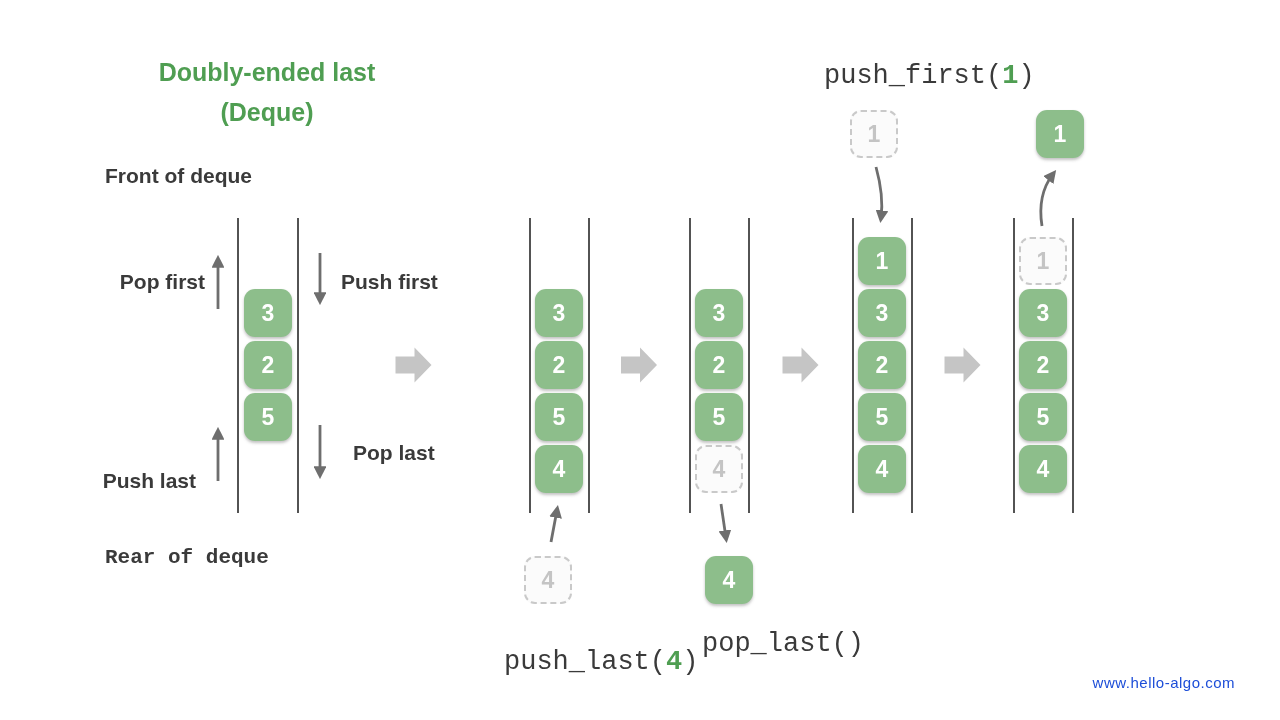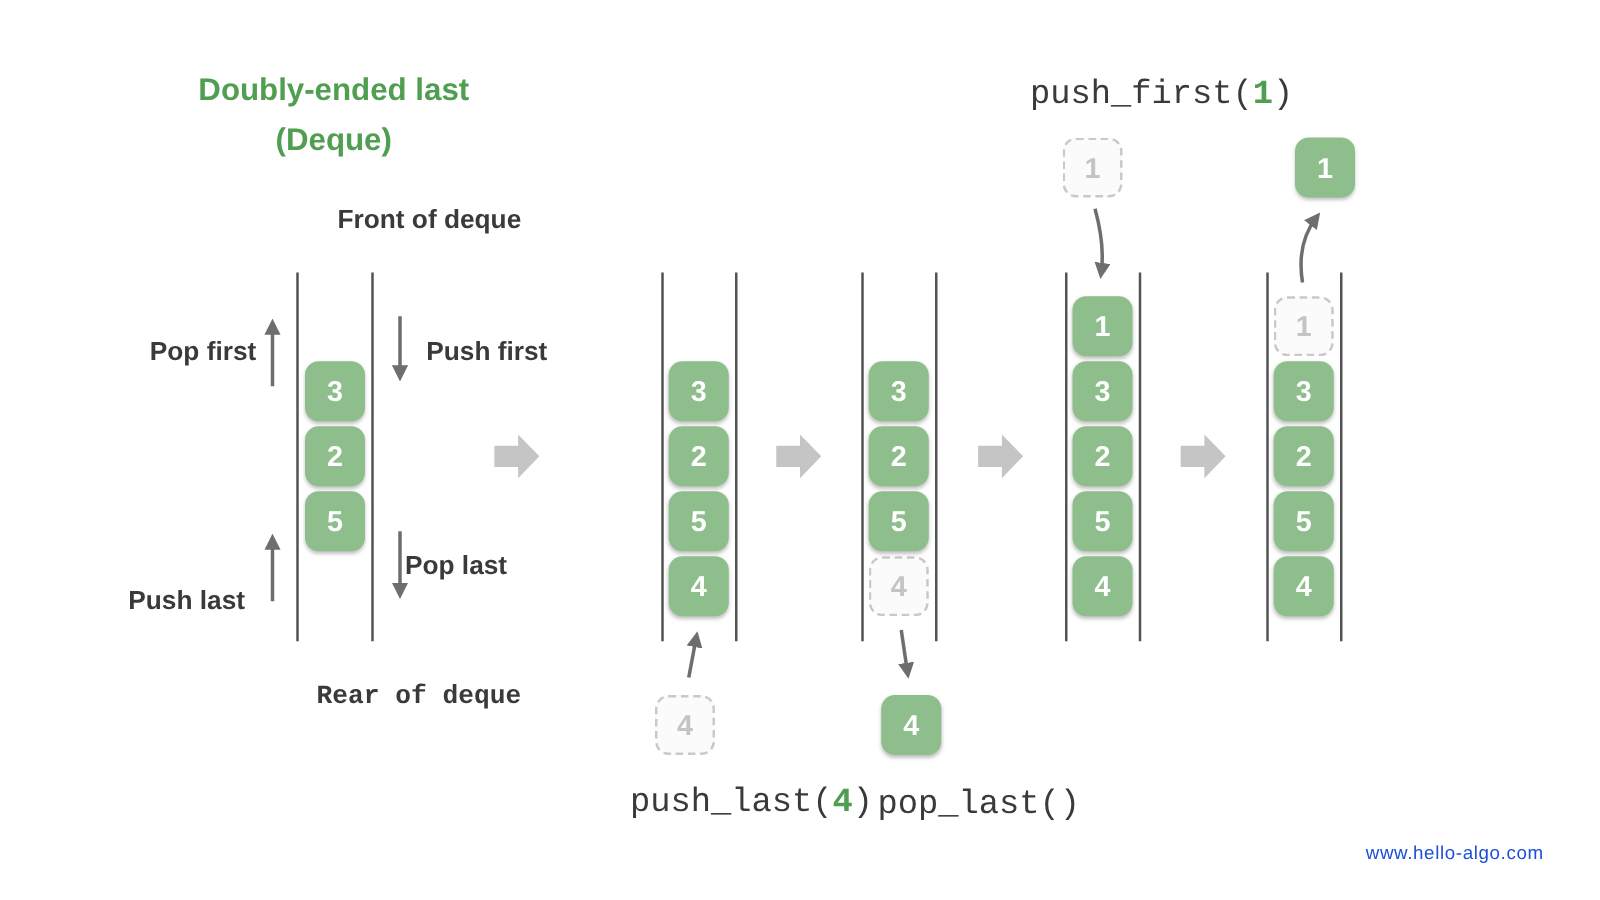--- a/index.html
+++ b/index.html
@@ -8,21 +8,21 @@
     font-family:"Liberation Sans",sans-serif;overflow:hidden;
   }
   .title{
     position:absolute;left:117px;top:52px;width:300px;text-align:center;
     color:#4F9E52;font-size:25px;font-weight:bold;line-height:40px;
   }
   .biglabel{
     position:absolute;font-size:21px;font-weight:bold;color:#3A3A3A;white-space:nowrap;
   }
   .biglabel.right{text-align:right;}
-  .centered{width:300px;left:117px;text-align:right;}
+  .centered{width:300px;left:105px;text-align:left;}
   .vline{
     position:absolute;top:218px;height:295px;width:2px;background:#535353;
   }
   .cell{
     position:absolute;width:48px;height:48px;border-radius:11px;
     background:#8DBE8B;color:#ffffff;font-weight:bold;font-size:23px;
     display:flex;align-items:center;justify-content:center;
     box-shadow:0 2px 3px rgba(80,80,80,0.35);
   }
   .cell.ghost{
@@ -50,21 +50,21 @@
     <div>Doubly-ended last</div>
     <div>(Deque)</div>
   </div>
 
   <div class="biglabel centered" style="top:164px;">Front of deque</div>
   <div class="biglabel centered" style="top:546px;font-family:Liberation Mono, monospace;">Rear of deque</div>
 
   <div class="biglabel right" style="left:49px;top:270px;width:156px;">Pop first</div>
   <div class="biglabel" style="left:341px;top:270px;">Push first</div>
   <div class="biglabel right" style="left:40px;top:441px;width:156px;margin-top:28px;">Push last</div>
-  <div class="biglabel" style="left:324px;top:441px;">Pop last</div>
+  <div class="biglabel" style="left:353px;top:441px;">Pop last</div>
 
   <div class="vline" style="left:237px;"></div>
   <div class="vline" style="left:297px;"></div>
   <div class="vline" style="left:529px;"></div>
   <div class="vline" style="left:588px;"></div>
   <div class="vline" style="left:689px;"></div>
   <div class="vline" style="left:748px;"></div>
   <div class="vline" style="left:852px;"></div>
   <div class="vline" style="left:911px;"></div>
   <div class="vline" style="left:1013px;"></div>
@@ -95,21 +95,21 @@
   <div class="cell" style="left:1019px;top:341px;">2</div>
   <div class="cell" style="left:1019px;top:393px;">5</div>
   <div class="cell" style="left:1019px;top:445px;">4</div>
 
   <div class="cell ghost" style="left:524px;top:556px;">4</div>
   <div class="cell" style="left:705px;top:556px;">4</div>
   <div class="cell ghost" style="left:850px;top:110px;">1</div>
   <div class="cell" style="left:1036px;top:110px;">1</div>
 
   <div class="code" style="left:824px;top:61px;"><span>push_first(</span><span class="arg">1</span><span>)</span></div>
-  <div class="code" style="left:504px;top:628px;"><span>push_last(</span><span class="arg">4</span><span>)</span></div>
+  <div class="code" style="left:504px;top:647px;"><span>push_last(</span><span class="arg">4</span><span>)</span></div>
   <div class="code" style="left:702px;top:629px;">pop_last()</div>
 
   <div class="watermark">www.hello-algo.com</div>
 
   <svg class="overlay" width="1280" height="720" viewBox="0 0 1280 720">
     <defs>
       <marker id="ah" viewBox="0 0 10 10" refX="6" refY="5" markerWidth="4.6" markerHeight="4.6" orient="auto">
         <path d="M0,0 L10,5 L0,10 Z" fill="#6E6E6E"></path>
       </marker>
     </defs>

